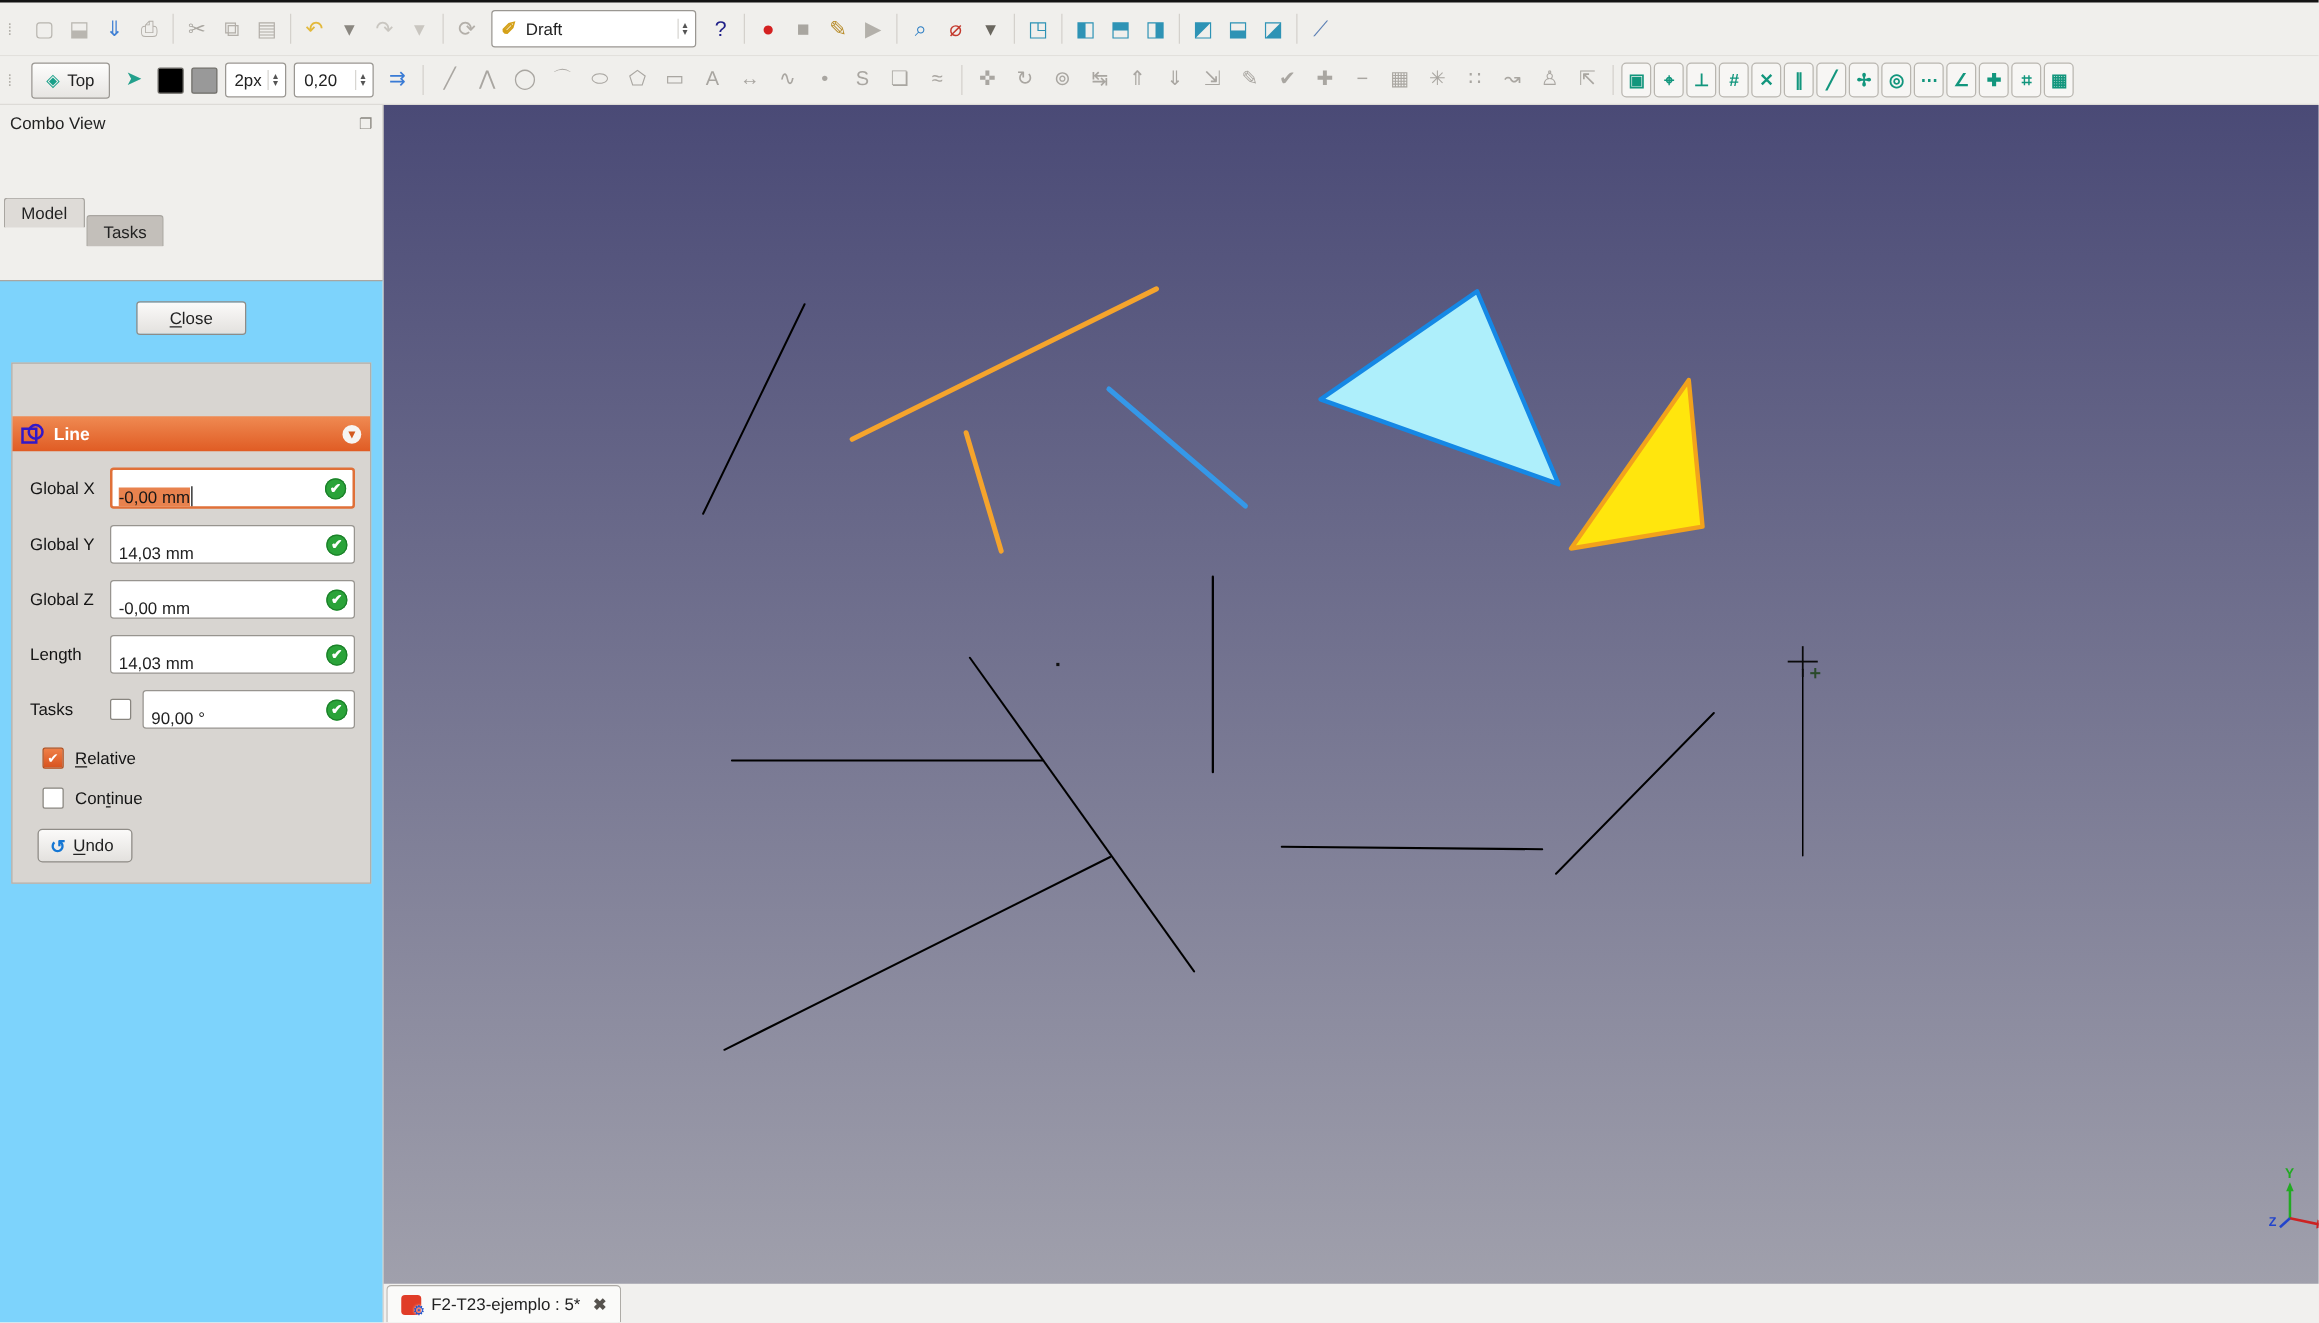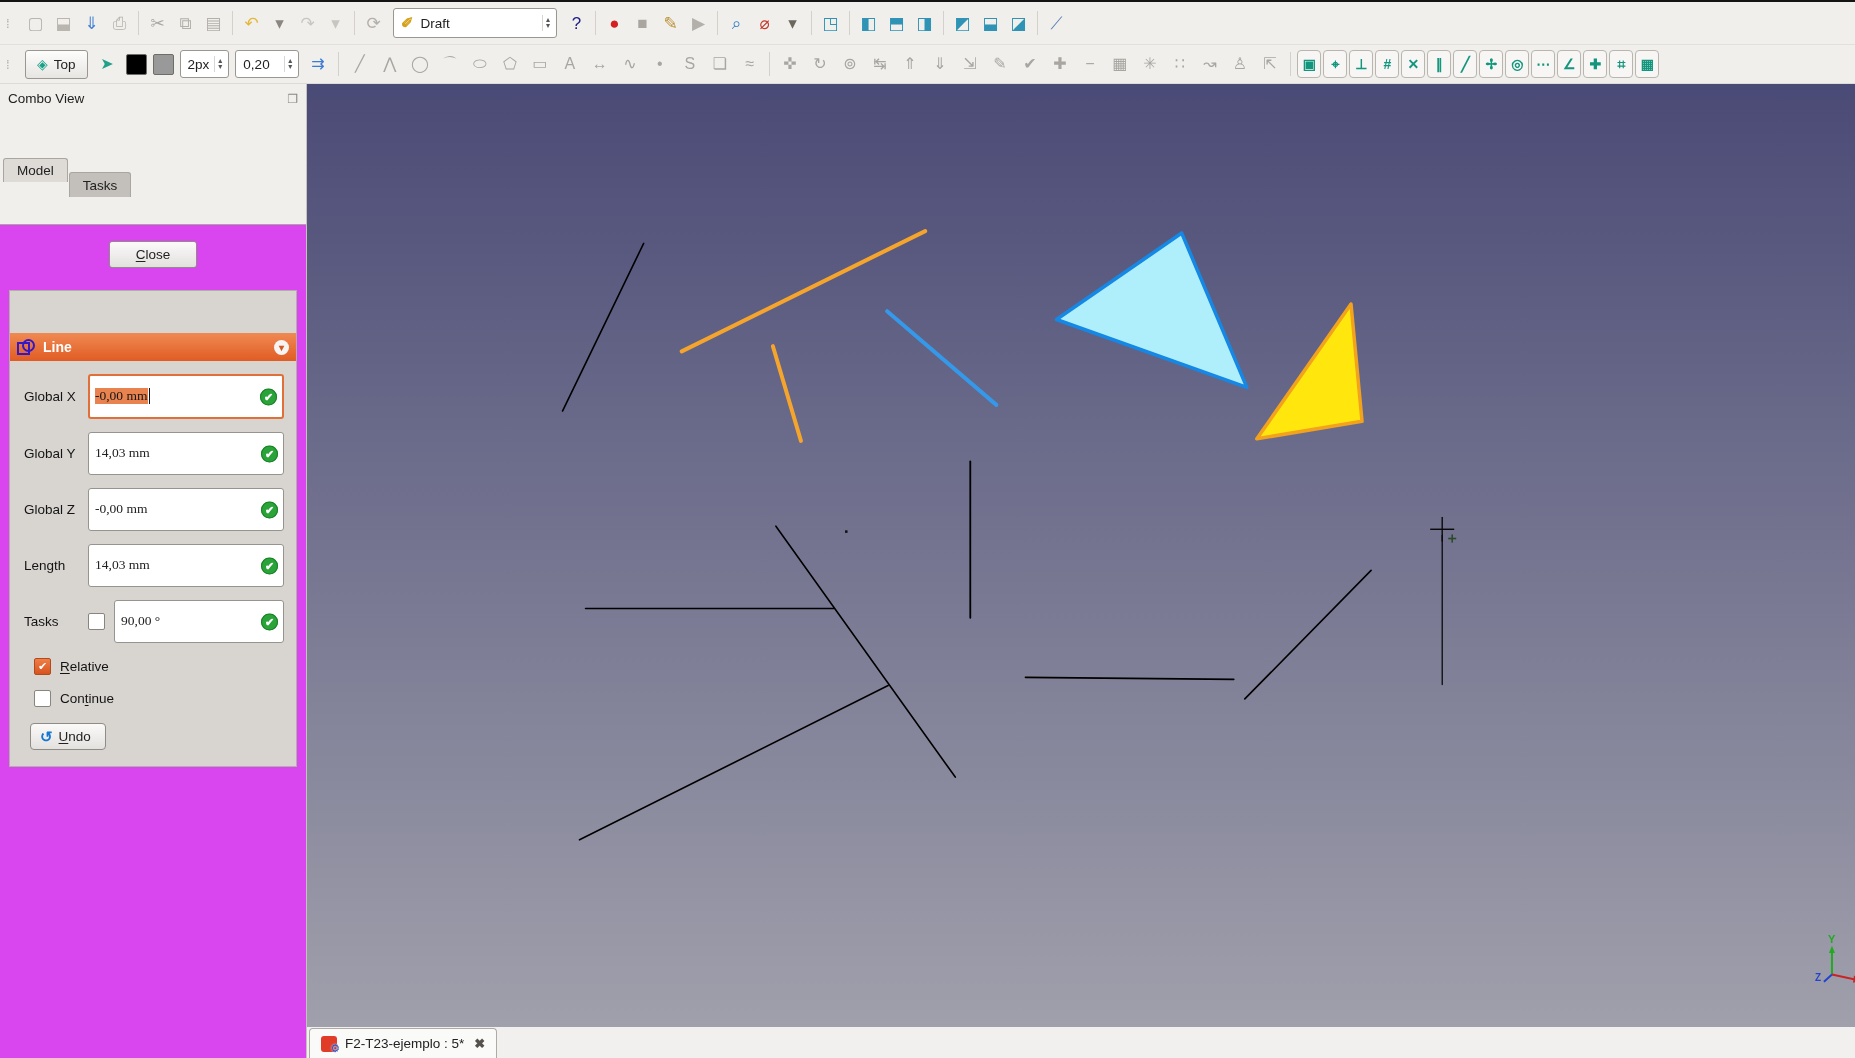--- a/index.html
+++ b/index.html
@@ -44,40 +44,40 @@
   .main{flex:1;display:flex;min-height:0;}
   .combo-panel{width:306px;flex:0 0 306px;background:#f0efec;display:flex;
                flex-direction:column;border-right:1px solid #c6c3be;gap:42px;}
   .combo-title-row{height:25px;display:flex;align-items:center;
                    justify-content:space-between;padding:2px 8px 0 8px;}
   .float-ic{color:#8a8780;font-size:12px;}
   .tab-row{display:flex;align-items:flex-end;padding:2px 0 0 3px;height:27px;}
   .tab{padding:4px 13px 4px 13px;background:#dedbd7;border:1px solid #a9a6a1;
        border-bottom:none;border-radius:3px 3px 0 0;margin-right:1px;}
   .tab.active{background:#c3bfba;position:relative;top:15px;padding-top:5px;}
-  .task-area{flex:1;background:#d946ef;border-top:1px solid #a9a6a1;padding-top:16px;}
+  .task-area{flex:1;background:#7dd3fc;border-top:1px solid #a9a6a1;padding-top:16px;}
   .close-btn{display:block;margin:0 auto;width:88px;height:27px;
              border:1px solid #8f8c87;border-radius:3px;font-size:13.5px;color:#222;
              background:linear-gradient(#fbfaf9,#e3e1de);font-family:inherit;}
   .line-section{margin:22px 9px 0 9px;border:1px solid #b2afa9;background:#d8d5d1;
                 padding-bottom:16px;}
   .line-header{height:28px;display:flex;align-items:center;gap:8px;padding:0 7px;
                color:#fff;font-weight:bold;font-size:14px;}
   .draft-ic{width:18px;height:16px;position:relative;}
   .draft-ic::before{content:"";position:absolute;left:0;bottom:0;width:9px;height:9px;
                     border:2px solid #3318c8;background:transparent;}
   .draft-ic::after{content:"";position:absolute;right:0;top:0;width:9px;height:9px;
                    border:2px solid #3318c8;border-radius:50%;}
   .collapse-ic{margin-left:auto;width:15px;height:15px;border-radius:50%;
                background:#f6f5f3;color:#d35a20;display:grid;place-items:center;
                font-size:10px;font-weight:bold;}
   .field-row{display:flex;align-items:center;margin:13px 12px 0 14px;}
   .field-label{width:64px;flex:0 0 64px;color:#141414;}
   .finput{flex:1;height:29px;background:#fff;border:1px solid #97948f;border-radius:3px;
-          display:flex;align-items:flex-start;padding:12px 26px 0 6px;position:relative;font-family:Liberation Serif, serif;}
+          display:flex;align-items:flex-end;padding:0 26px 0 6px;position:relative;}
   .finput.focused{border:2px solid #e07038;padding-left:5px;}
   .sel{background:#e8824e;color:#161616;}
   .caret{width:1px;height:16px;background:#111;margin-left:1px;}
   .valid{position:absolute;right:5px;top:50%;transform:translateY(-50%);
          width:17px;height:17px;border-radius:50%;background:#2aa339;
          box-shadow:inset 0 0 0 1px #1c7f2a;color:#fff;font-size:11px;font-weight:bold;
          display:grid;place-items:center;}
   .cb{width:15px;height:15px;background:#fff;border:1px solid #88857f;border-radius:2px;
       display:grid;place-items:center;font-size:11px;flex:0 0 15px;}
   .cb.checked{background:linear-gradient(#ef7f47,#d8531f);border-color:#b04c1a;color:#fff;}

